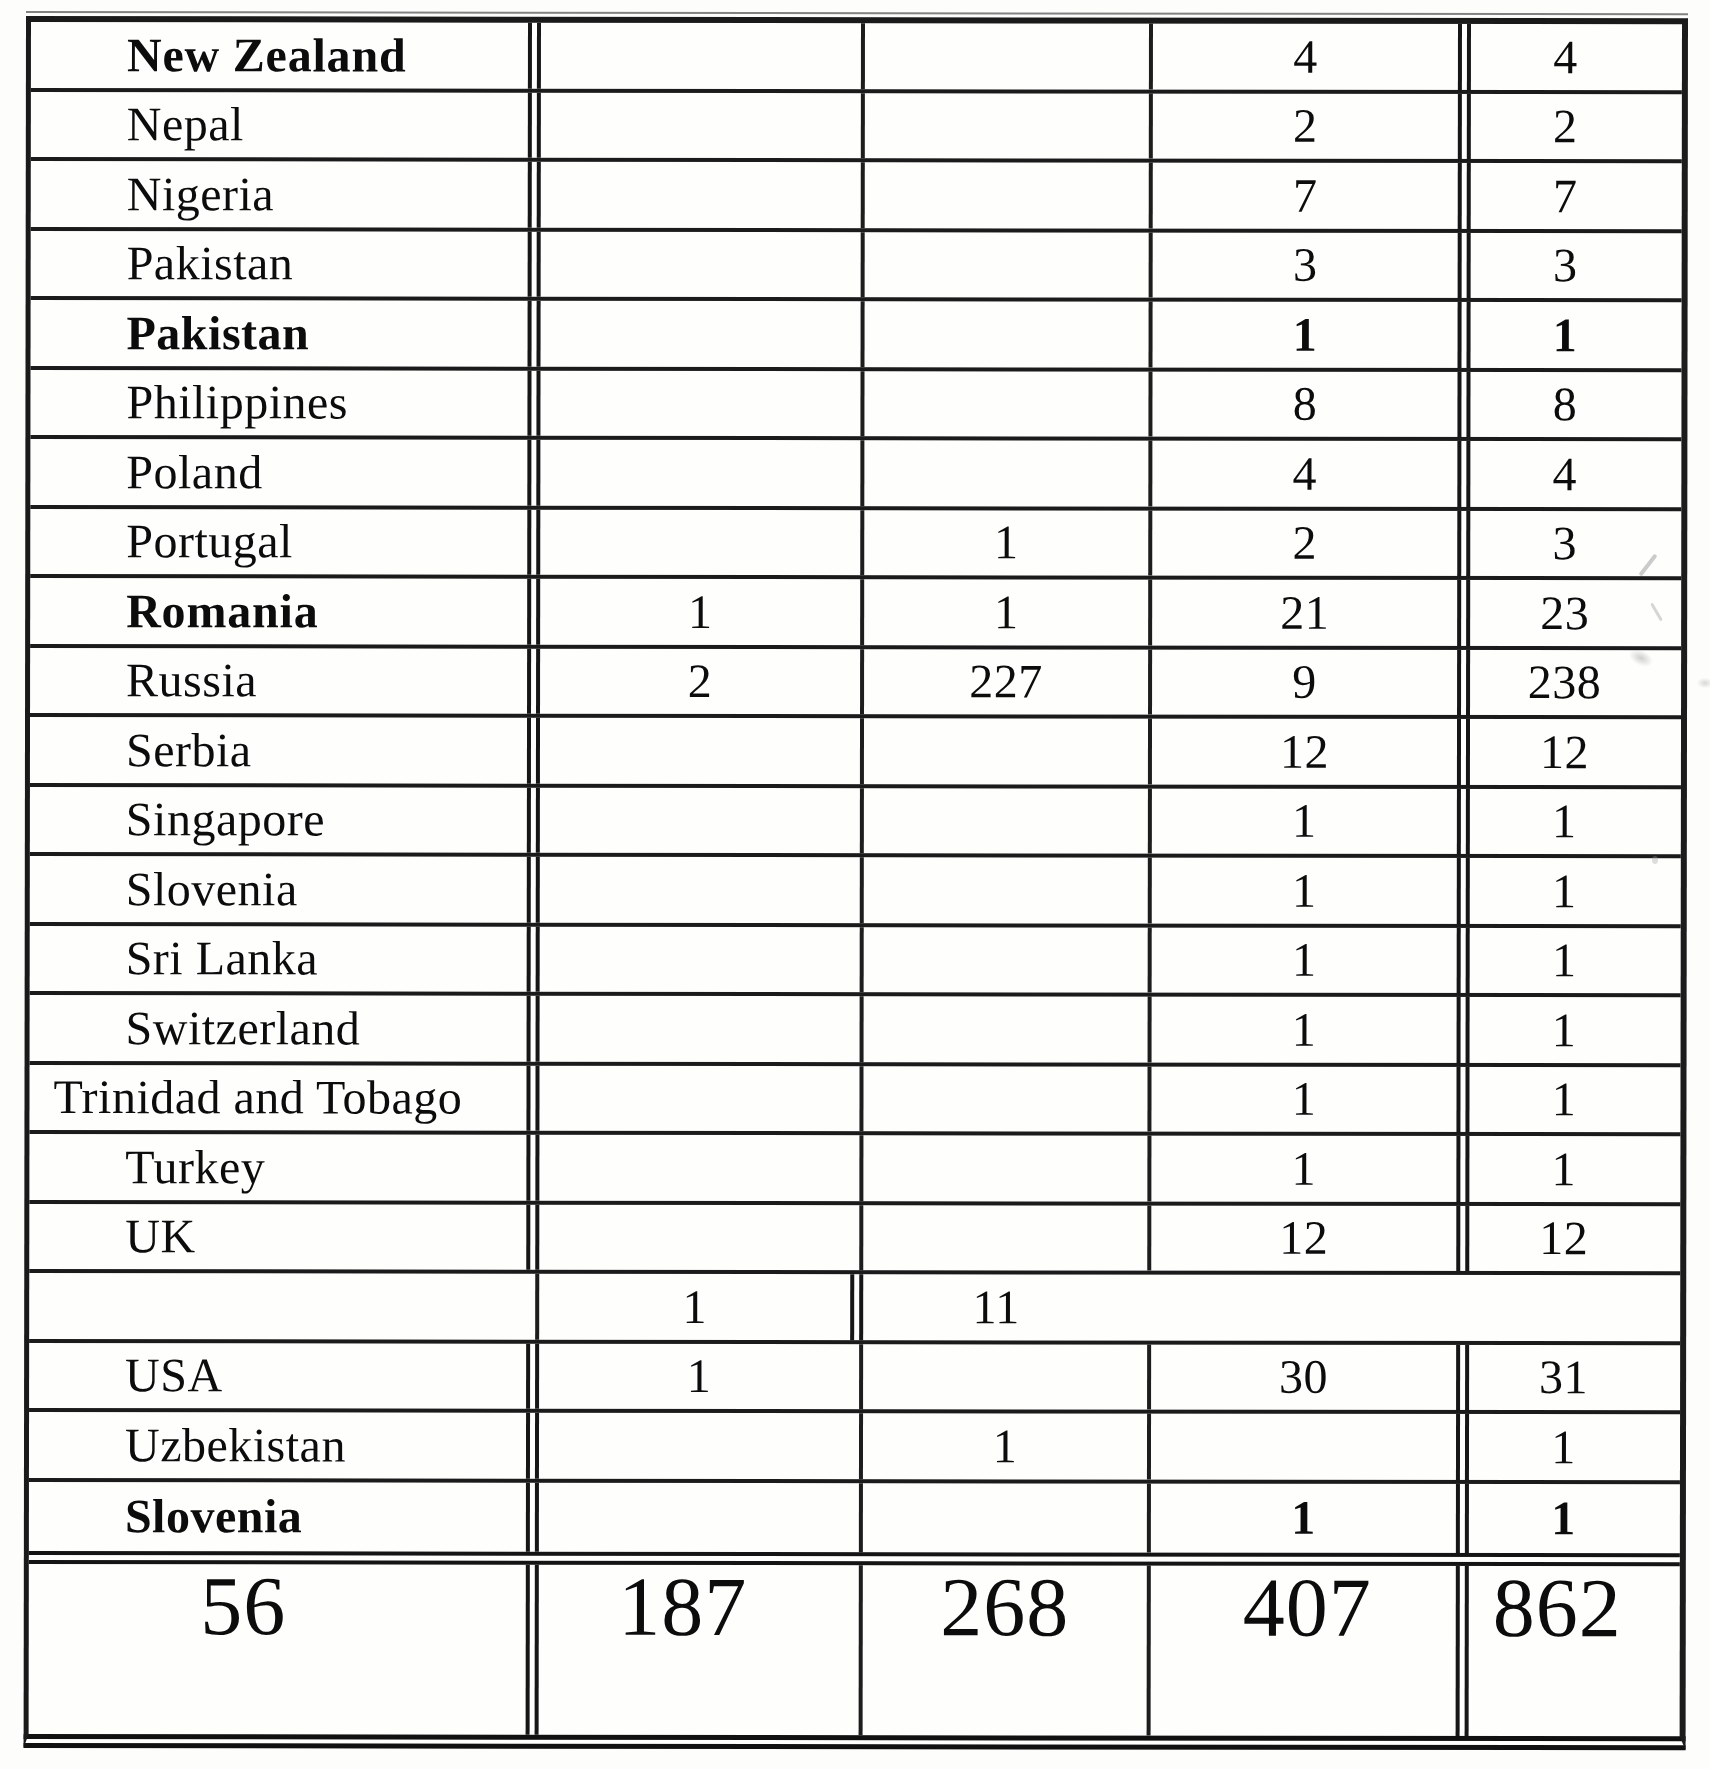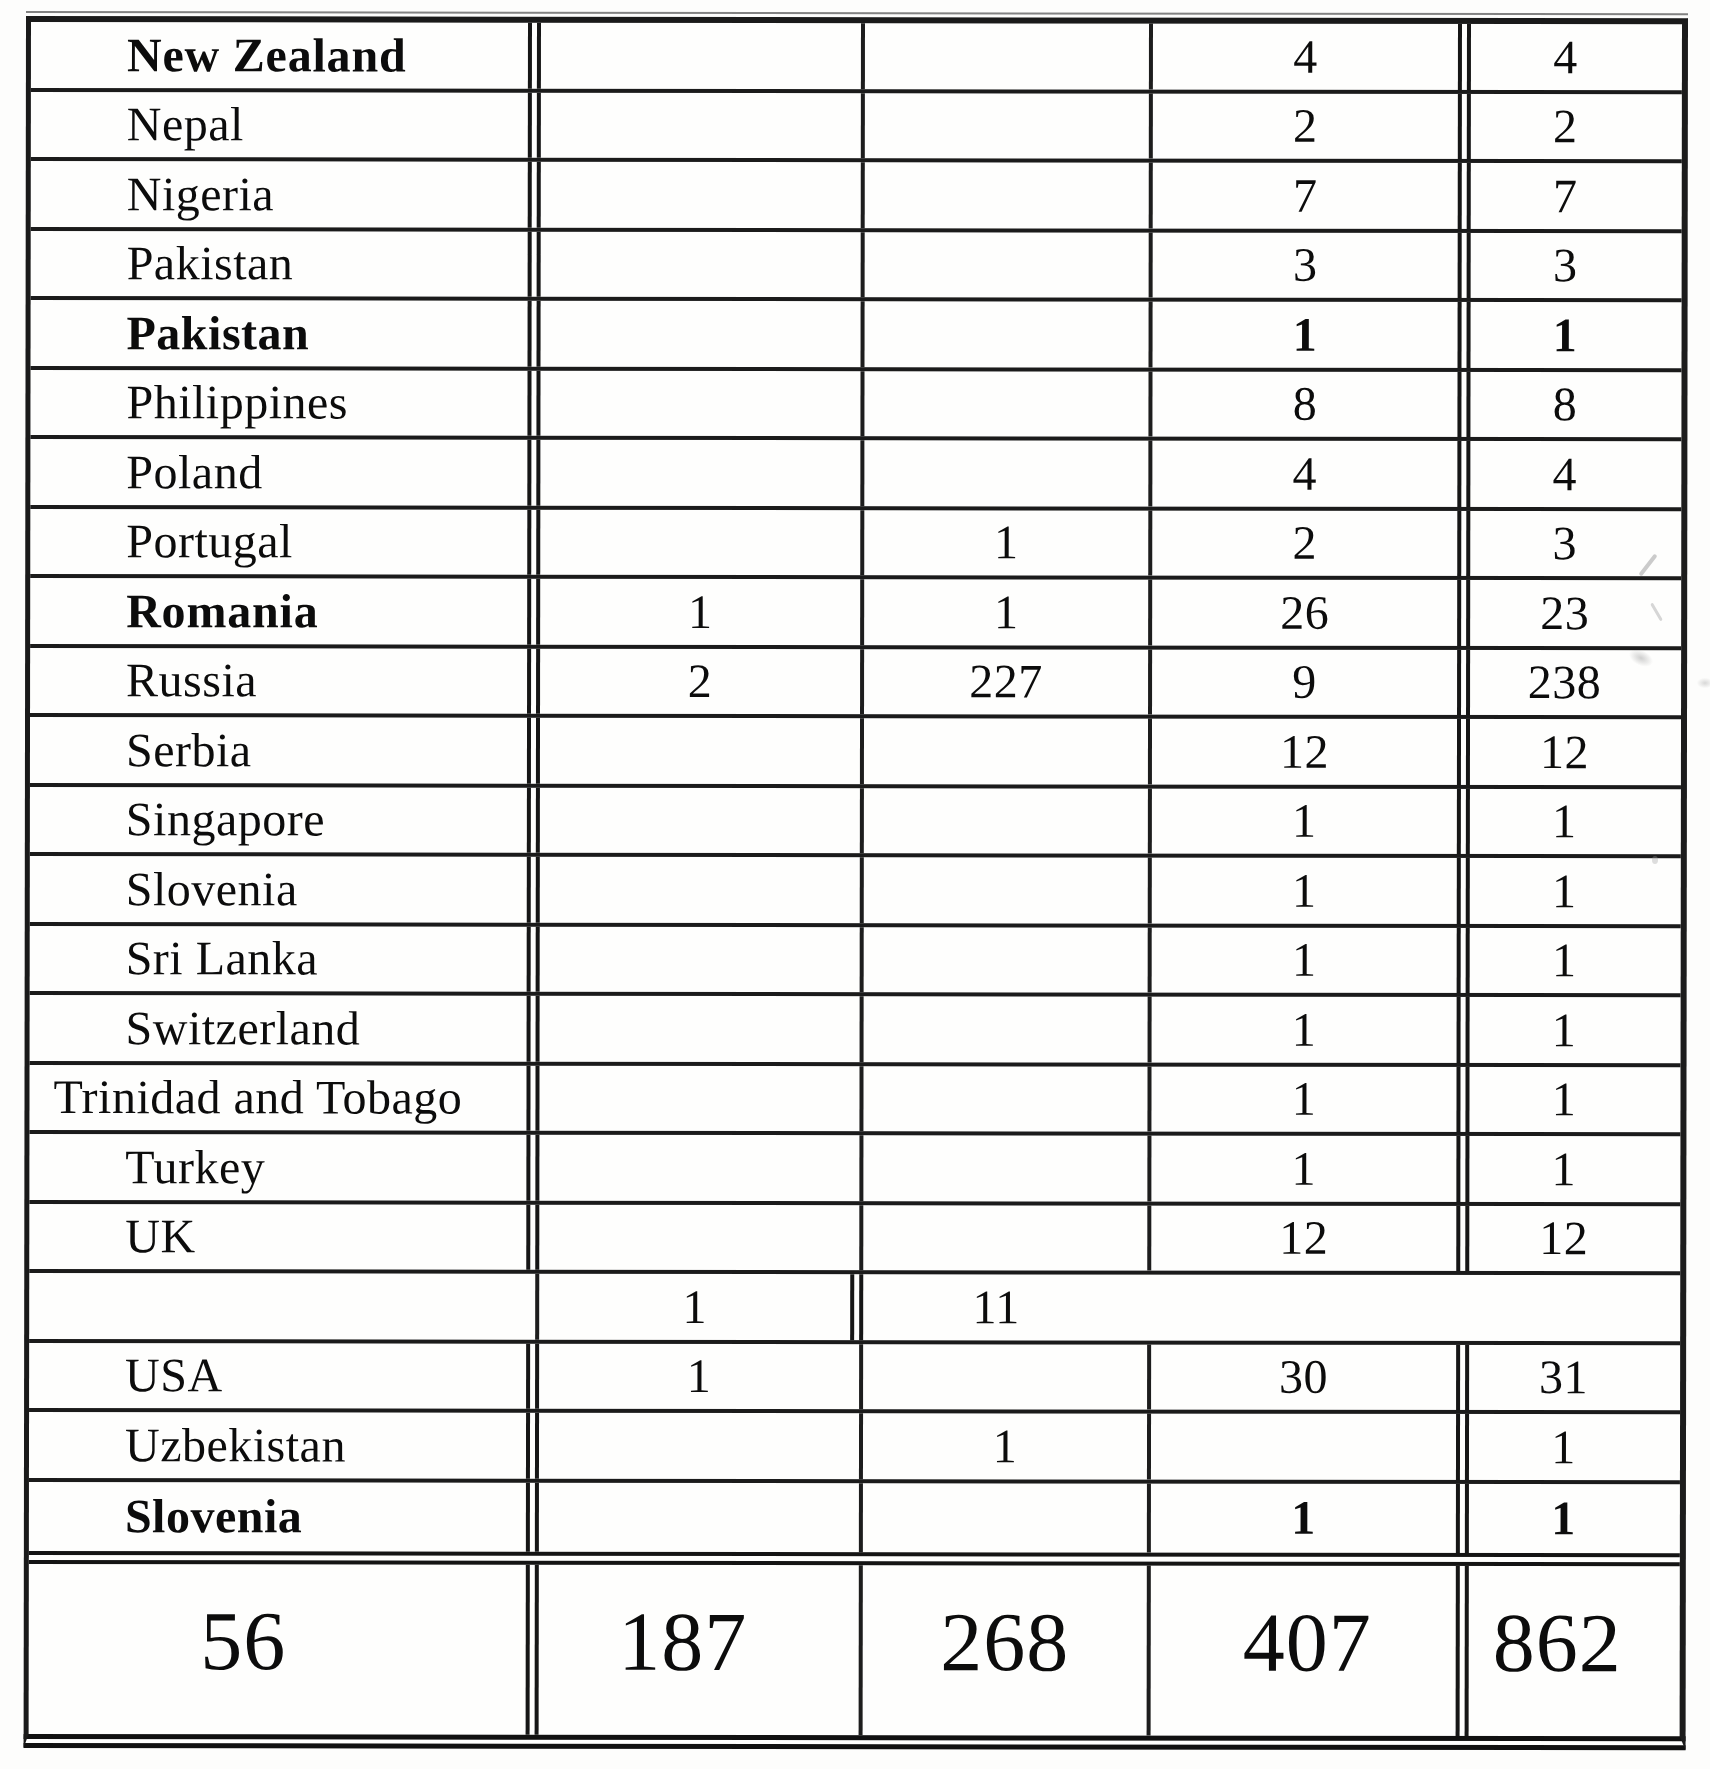--- a/index.html
+++ b/index.html
@@ -81,21 +81,21 @@
 
   
   .row:nth-child(1) .c1,
   .row:nth-child(9) .c1 { font-weight: bold; letter-spacing: 0.8px; }
   .row:nth-child(5),
   .row:nth-child(22) { font-weight: bold; letter-spacing: 0.8px; }
   
   .row:nth-child(16) .c1 { padding-left: 24px; }
 
   .totals-row .cell {
-    align-items: center;
+    align-items: flex-start;
     padding-bottom: 16px;
     font-size: 84px;
     letter-spacing: 1px;
   }
   .totals-row .c1 {
     justify-content: center;
     padding-left: 0;
   }
   .totals-row .c1 span { position: relative; left: -34px; }
   .totals-row .c2 span { position: relative; left: -16px; }
@@ -199,21 +199,21 @@
     <div class="cell c2"></div>
     <div class="cell c3">1</div>
     <div class="cell c4">2</div>
     <div class="cell c5">3</div>
   </div>
 
   <div class="row">
     <div class="cell c1">Romania</div>
     <div class="cell c2">1</div>
     <div class="cell c3">1</div>
-    <div class="cell c4">26</div>
+    <div class="cell c4">21</div>
     <div class="cell c5">23</div>
   </div>
 
   <div class="row">
     <div class="cell c1">Russia</div>
     <div class="cell c2">2</div>
     <div class="cell c3">227</div>
     <div class="cell c4">9</div>
     <div class="cell c5">238</div>
   </div>

